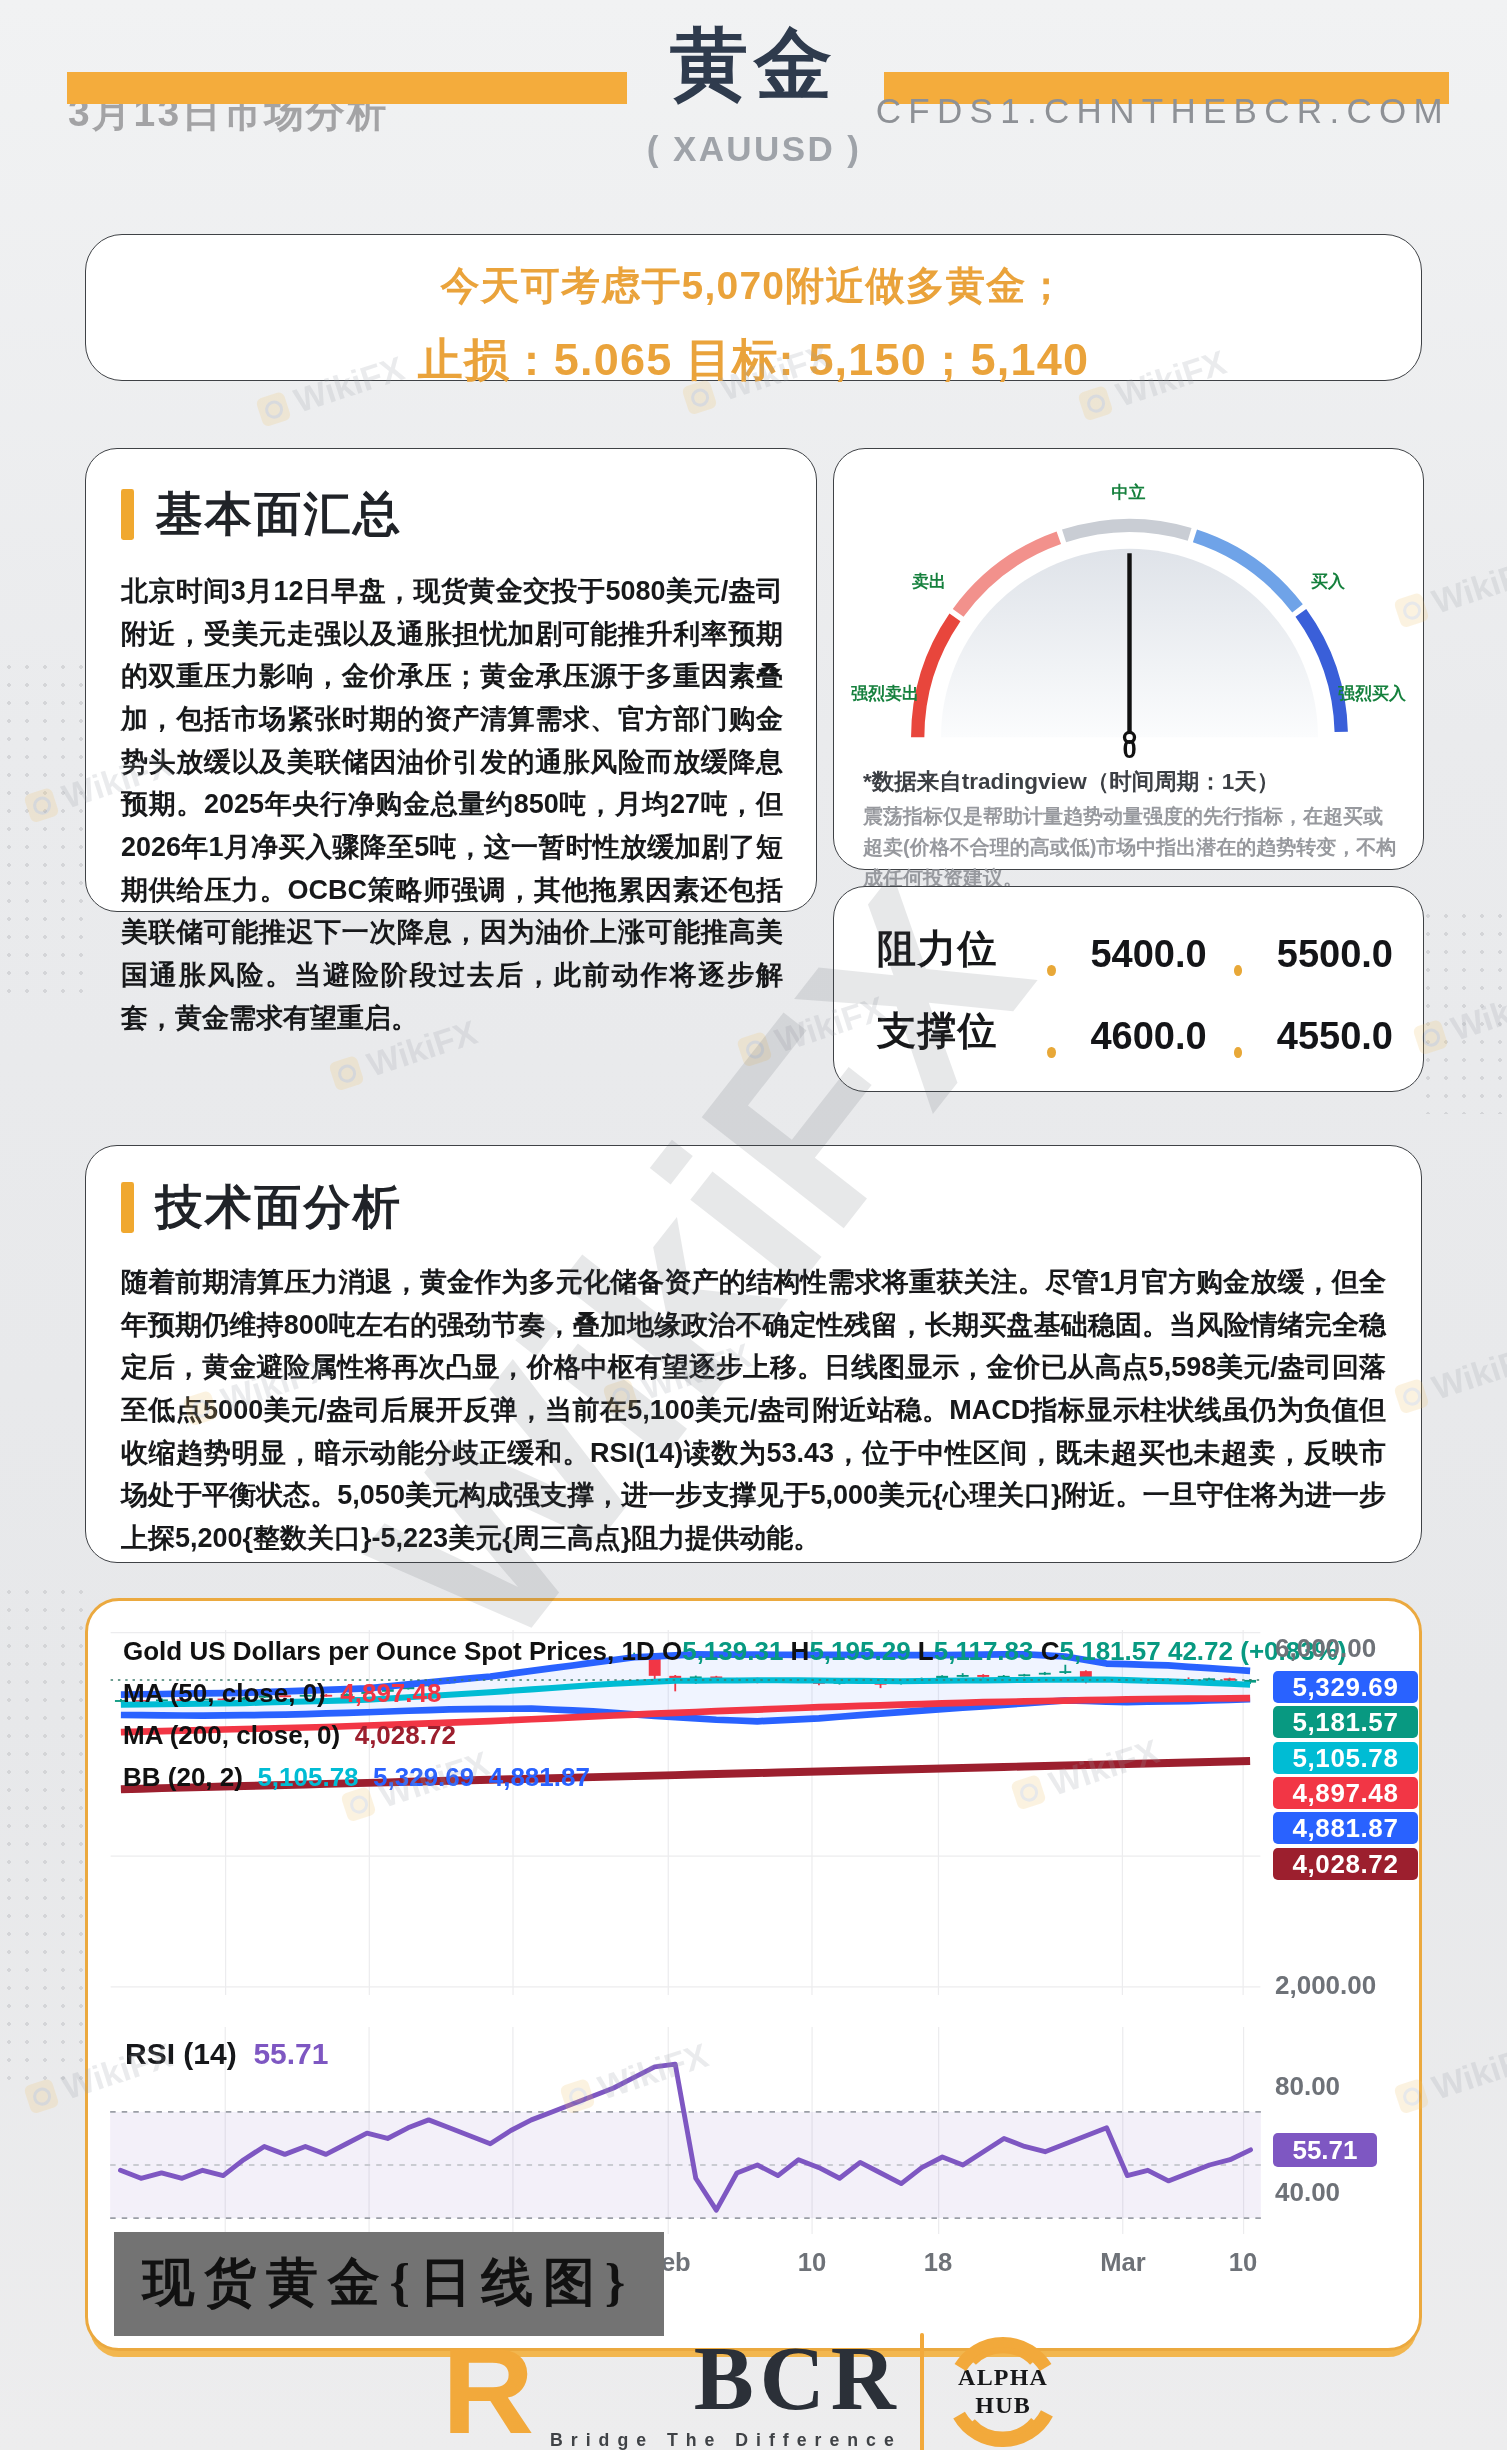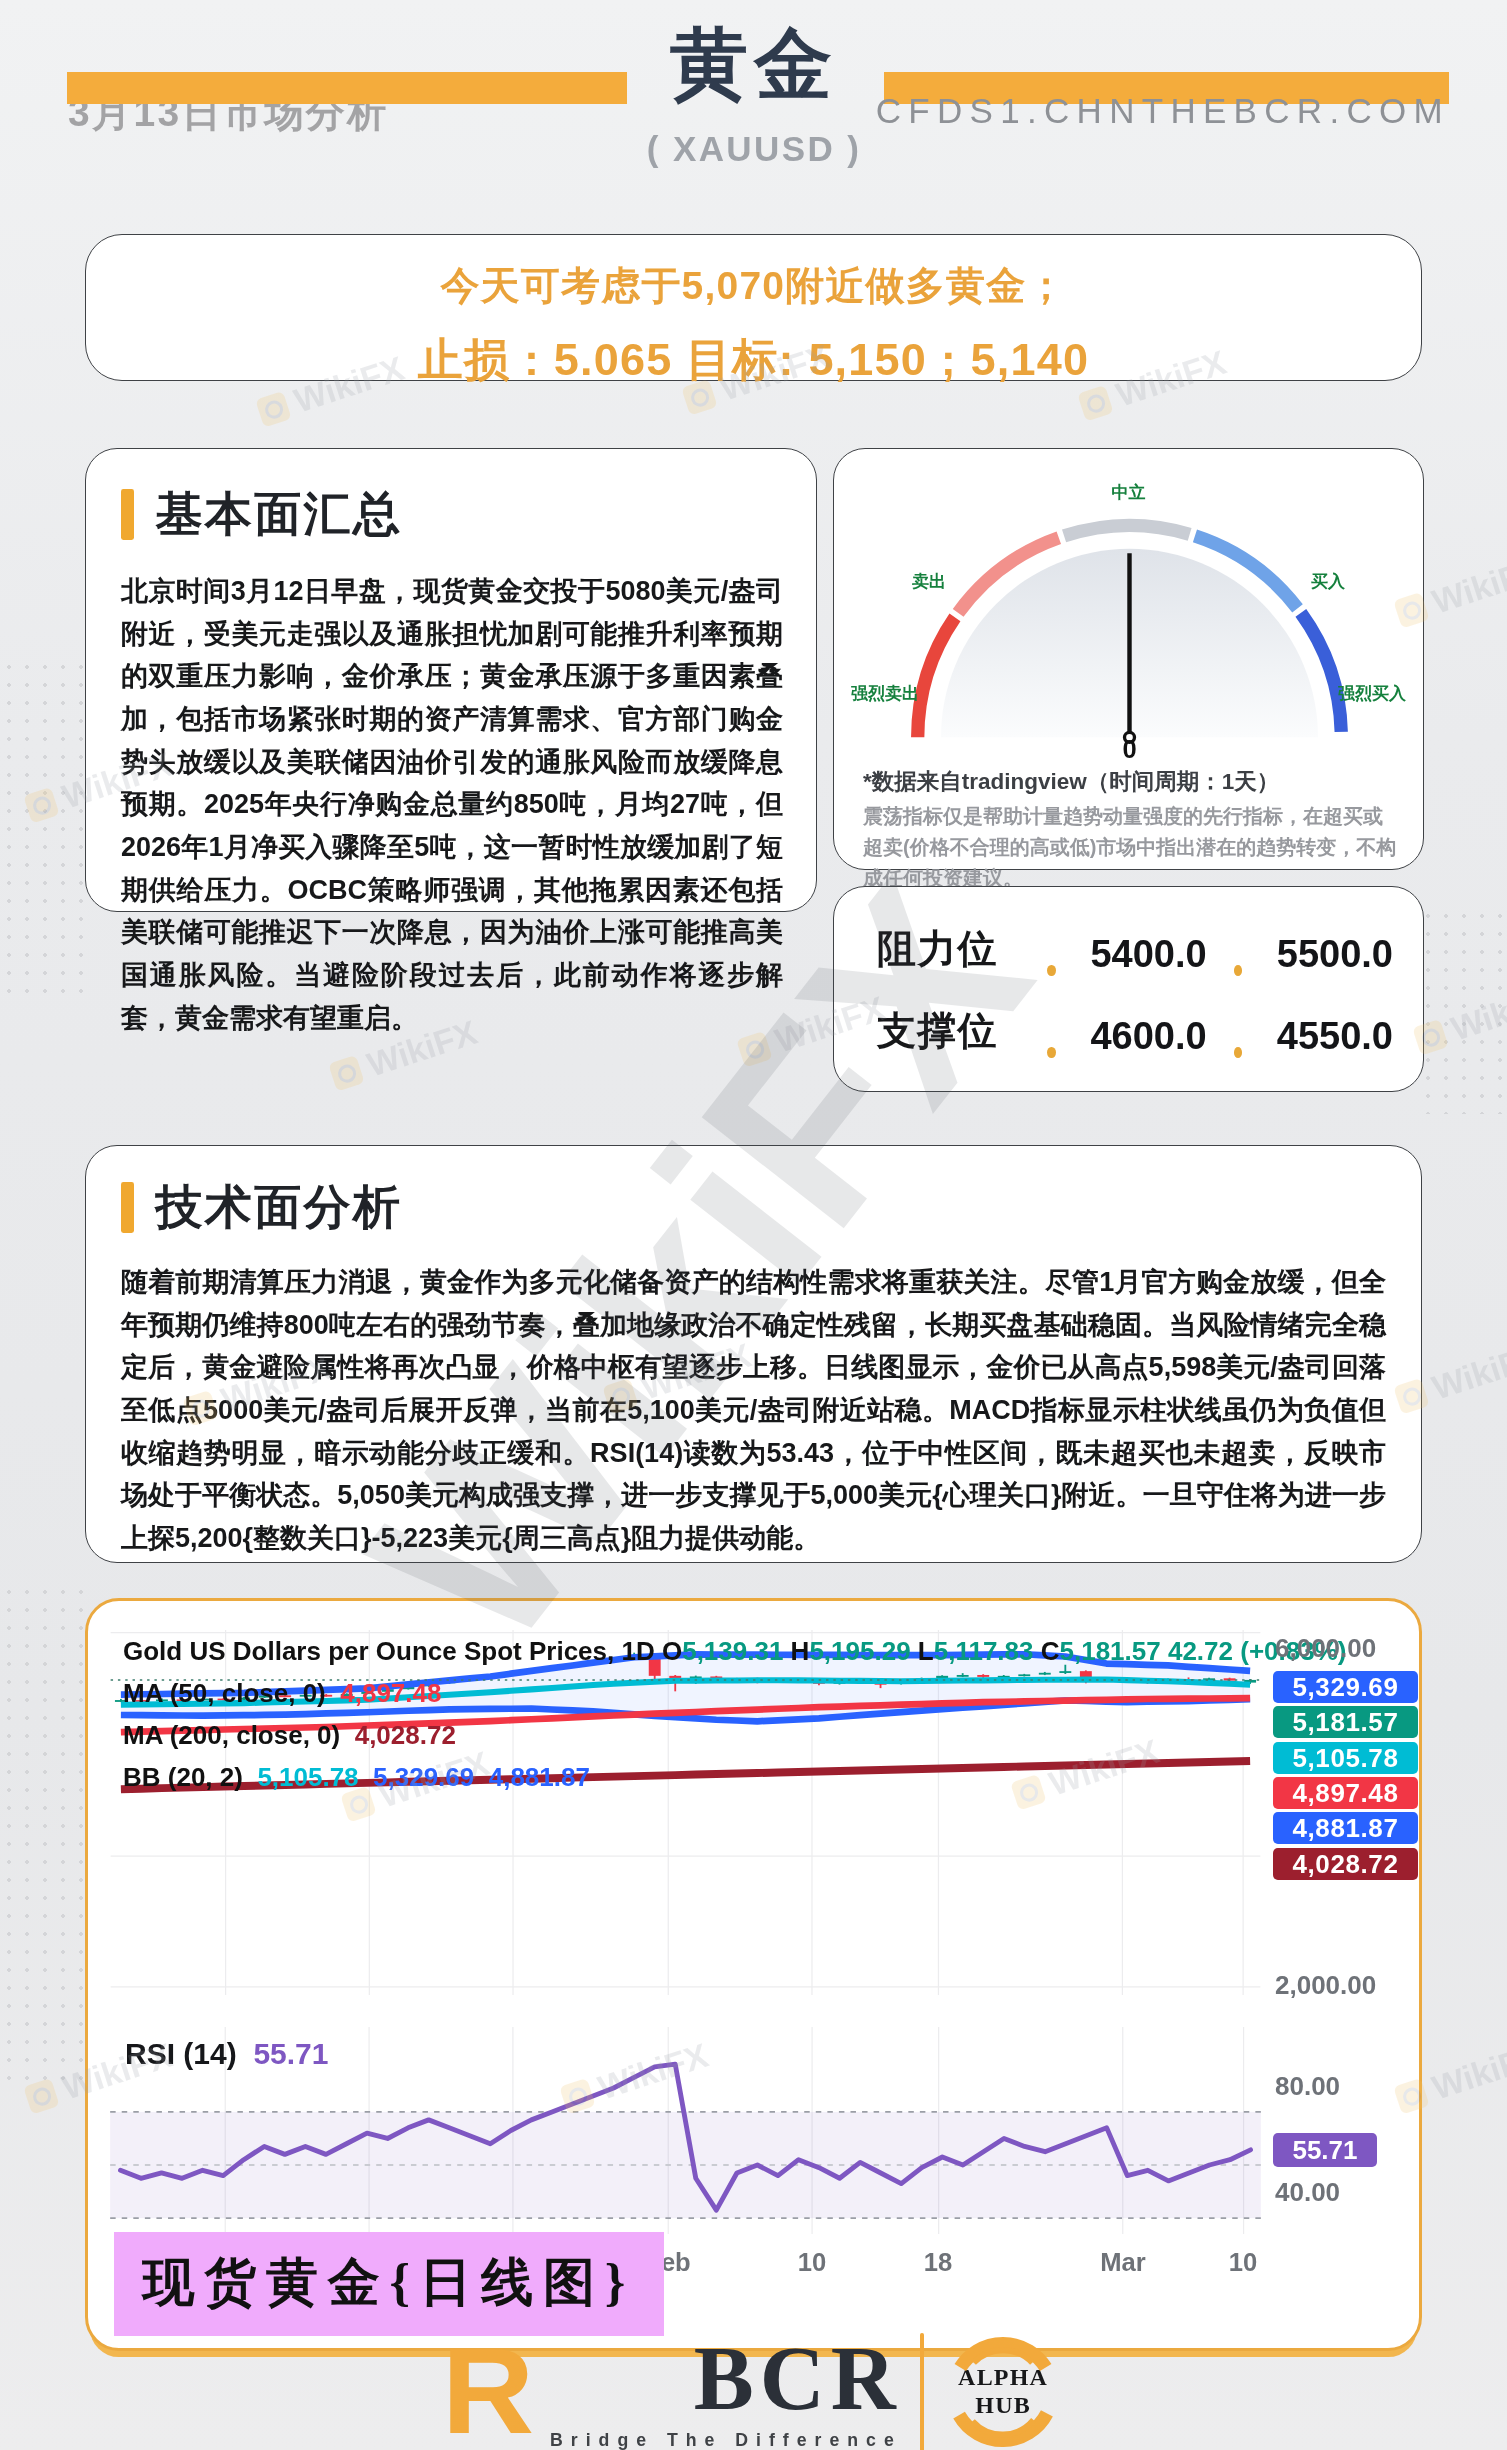--- a/index.html
+++ b/index.html
@@ -55,21 +55,21 @@
   #legend .g{color:#089981;}
   #legend .r{color:#F23645;}
   #legend .dr{color:#9C1F2E;}
   #legend .t{color:#00BCD4;}
   #legend .b{color:#2962FF;}
   #rsi-label{position:absolute;left:37px;top:436px;font-size:30px;font-weight:700;color:#16171a;}
   #rsi-label .v{color:#7E57C2;}
   #rsi-badge{position:absolute;left:1185px;width:104px;height:34px;border-radius:4.9px;background:#7E57C2;color:#fff;
              font-size:26px;font-weight:700;display:flex;align-items:center;justify-content:center;}
   .xlab{position:absolute;top:647px;font-size:25.6px;color:#6e7278;font-weight:600;transform:translateX(-50%);}
-  #chart-tag{position:absolute;left:25.6px;top:631px;background:#f0abfc;padding:16px 29px 18px 29px;
+  #chart-tag{position:absolute;left:25.6px;top:631px;background:#737373;padding:16px 29px 18px 29px;
              font-family:"Liberation Serif",serif;font-size:52px;font-weight:900;color:#111;letter-spacing:9.7px;z-index:30;}
   
   #footer{position:absolute;left:0;right:0;top:2331px;display:flex;justify-content:center;align-items:center;gap:18px;}
   #bcr-r{font-size:122px;font-weight:800;color:#F2A93B;line-height:.8;transform:scaleX(1.05);}
   #bcr-col{display:flex;flex-direction:column;align-items:flex-end;}
   #bcr-name{font-family:"Liberation Serif",serif;font-size:90px;font-weight:700;color:#2B3038;letter-spacing:6px;line-height:1;}
   #bcr-tag{margin-top:6px;font-size:17.7px;letter-spacing:8px;color:#3f4246;font-weight:600;white-space:nowrap;}
   #bcr-div{width:4.3px;height:119px;background:#F2A93B;border-radius:1.8px;}
   #hub{position:relative;width:122px;height:122px;display:flex;flex-direction:column;align-items:center;justify-content:center;}
   #hub .t{font-family:"Liberation Serif",serif;font-weight:800;font-size:24px;color:#17181a;line-height:1.15;letter-spacing:1.2px;}

